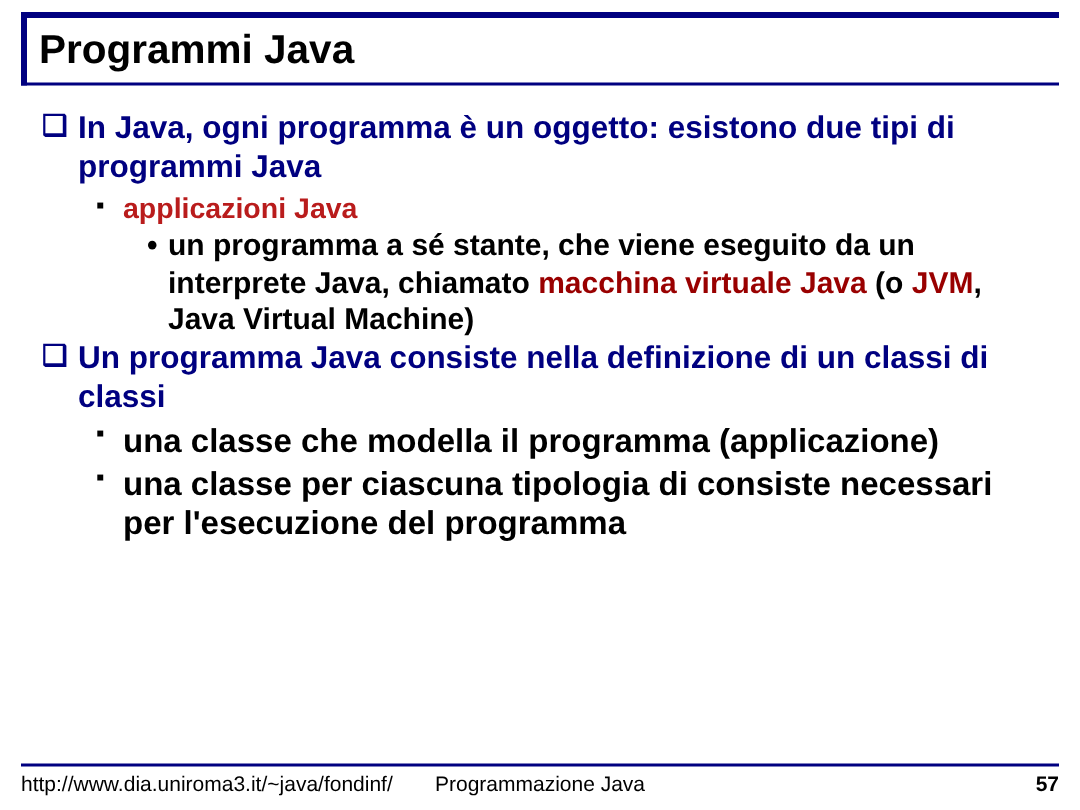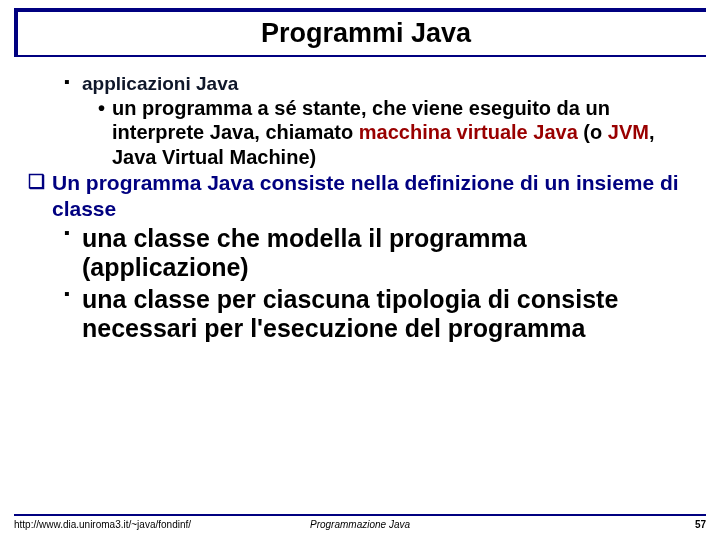--- a/index.html
+++ b/index.html
@@ -20,21 +20,20 @@
     border-top: 4px solid #000080;
     border-left: 4px solid #000080;
     border-bottom: 2px solid #000080;
     padding: 6px 0 6px 8px;
     margin-bottom: 16px;
   }
   .title {
     font-size: 27px;
     font-weight: bold;
     color: #000;
-    text-align: center;
   }
   .content {
     padding-left: 14px;
     padding-right: 6px;
   }
   .lvl1 {
     font-size: 21px;
     font-weight: bold;
     color: #000080;
     line-height: 1.22;
@@ -46,24 +45,24 @@
     content: "❑";
     position: absolute;
     left: 0;
     top: 0;
     font-size: 19px;
     color: #000080;
   }
   .lvl2 {
     font-size: 19px;
     font-weight: bold;
-    color: #0f172a;
+    color: #b91c1c;
     padding-left: 54px;
     position: relative;
-    margin-top: 15px;
+    margin-top: 5px;
     margin-bottom: 1px;
   }
   .lvl2::before {
     content: "▪";
     position: absolute;
     left: 36px;
     top: 0;
     font-size: 16px;
     color: #000;
   }
@@ -77,21 +76,21 @@
     margin-bottom: 1px;
   }
   .lvl3::before {
     content: "•";
     position: absolute;
     left: 70px;
     top: 0;
     color: #000;
   }
   .lvl2b {
-    font-size: 25px;
+    font-size: 22px;
     font-weight: bold;
     color: #000;
     padding-left: 54px;
     position: relative;
     margin-top: 3px;
     margin-bottom: 1px;
   }
   .lvl2b::before {
     content: "▪";
     position: absolute;
@@ -101,54 +100,54 @@
     color: #000;
   }
   .hl { color: #990000; }
   .footer {
     position: absolute;
     bottom: 10px;
     left: 14px;
     right: 14px;
     border-top: 2px solid #000080;
     padding-top: 3px;
-    font-size: 10px;
+    font-size: 14px;
     color: #000;
     display: flex;
     justify-content: space-between;
     align-items: baseline;
   }
   .footer-center {
     position: absolute;
     left: 50%;
     transform: translateX(-50%);
-    font-style: italic;
   }
   .footer-right { font-weight: bold; text-align: center; }
 </style>
 </head>
 <body>
 
 <div class="slide">
 
   <div class="title-block">
     <div class="title">Programmi Java</div>
   </div>
 
   <div class="content">
+    <div class="lvl1">In Java, ogni programma è un oggetto: esistono due tipi di programmi Java</div>
 
     <div class="lvl2">applicazioni Java</div>
 
     <div class="lvl3">
       <span>un programma a sé stante, che viene eseguito da un interprete Java, chiamato </span><span class="hl">macchina virtuale Java</span><span> (o </span><span class="hl">JVM</span><span>, Java Virtual Machine)</span>
     </div>
 
 
 
-    <div class="lvl1">Un programma Java consiste nella definizione di un insieme di classe</div>
+    <div class="lvl1">Un programma Java consiste nella definizione di un classi di classi</div>
 
     <div class="lvl2b">una classe che modella il programma (applicazione)</div>
     <div class="lvl2b">una classe per ciascuna tipologia di consiste necessari per l'esecuzione del programma</div>
   </div>
 
   <div class="footer">
     <span>http://www.dia.uniroma3.it/~java/fondinf/</span>
     <span class="footer-center">Programmazione Java</span>
     <span class="footer-right">57</span>
   </div>

